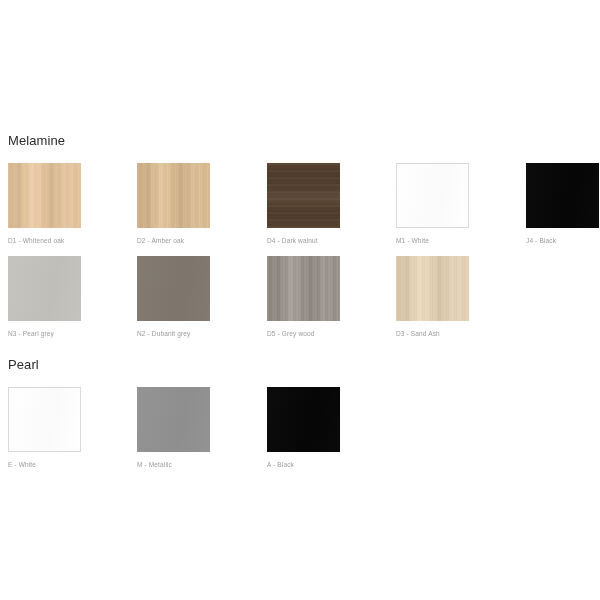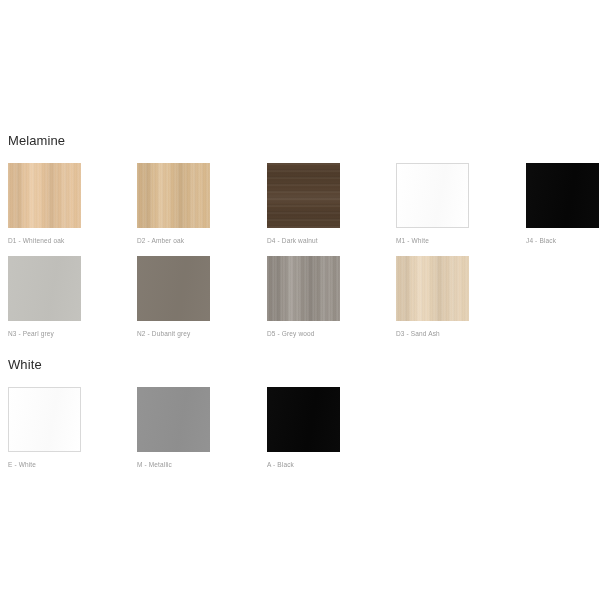--- a/index.html
+++ b/index.html
@@ -223,21 +223,21 @@
 
       <div class="swatch-cell col-3">
         <div class="swatch-chip grain-vertical" style="background-color: rgb(232, 211, 181);"></div>
         <div class="swatch-label" style="color: rgb(154, 154, 154);">D3 - Sand Ash</div>
       </div>
 
     </div>
   </section>
 
   <section id="section-metal">
-    <div class="section-heading" style="color: rgb(43, 43, 43);">White</div>
+    <div class="section-heading" style="color: rgb(43, 43, 43);">Pearl</div>
 
     <div class="swatch-row" id="row-metal-1">
 
       <div class="swatch-cell col-0">
         <div class="swatch-chip grain-solid bordered" style="background-color: rgb(255, 255, 255); border-color: rgb(217, 217, 217);"></div>
         <div class="swatch-label" style="color: rgb(154, 154, 154);">E - White</div>
       </div>
 
       <div class="swatch-cell col-1">
         <div class="swatch-chip grain-solid" style="background-color: rgb(145, 145, 145);"></div>

